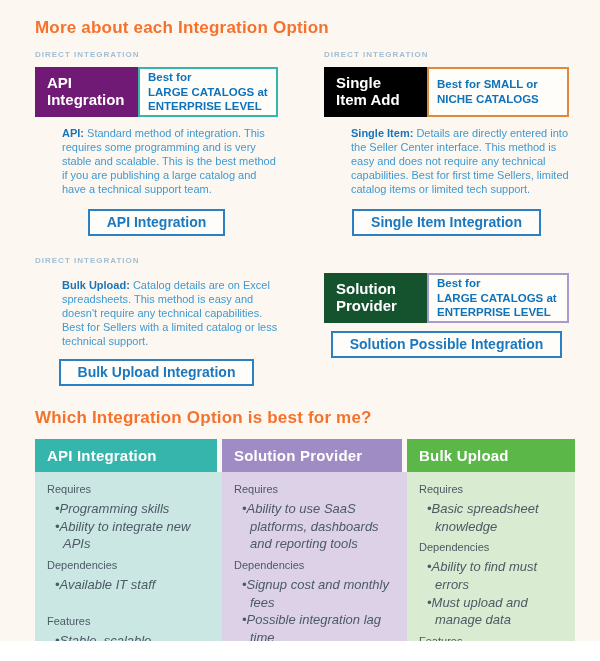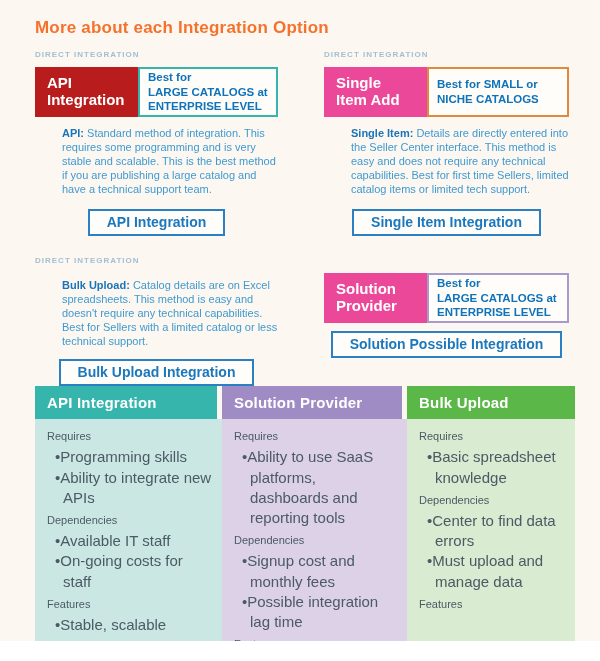--- a/index.html
+++ b/index.html
@@ -37,27 +37,27 @@
     color: #fff; font-weight: bold; font-size: 15px;
     line-height: 1.12; white-space: pre-line;
   }
   .card-right {
     flex: 1; background: #fffdf9;
     display: flex; align-items: center;
     padding: 0 8px;
     font-weight: bold; font-size: 11.5px; color: #0f73bb;
     line-height: 1.3; white-space: pre-line;
   }
-  .card-api   .card-left { background: #b91c1c; }
+  .card-api   .card-left { background: #701a75; }
   .card-api   .card-right { border: 2px solid #35b5ac; }
-  .card-single .card-left { background: #ec4899; }
+  .card-single .card-left { background: #000000; }
   .card-single .card-right { border: 2px solid #dd8a3e; }
   .card-bulk  .card-left { background: #5bb748; }
   .card-bulk  .card-right { border: 2px solid #5bb748; }
-  .card-sol   .card-left { background: #ec4899; }
+  .card-sol   .card-left { background: #14532d; }
   .card-sol   .card-right { border: 2px solid #a79bce; }
   .desc {
     margin-top: 9px;
     font-size: 11px; line-height: 1.28; color: #3f99d1; margin-left: 27px;
   }
   .desc .lead { font-weight: bold; color: #1a74ba; }
   .row1 .desc { min-height: 72px; }
   .row2 .desc { min-height: 63px; }
   .outline-btn {
     display: block; margin: 8px auto 0 auto;
@@ -84,22 +84,23 @@
   .col-2 .compare-header { background: #5bb748; }
   .col-body { flex: 1; padding: 5px 10px 0 12px; color: #4b5a64; }
   .col-0 .col-body { background: #cbe7e4; }
   .col-1 .col-body { background: #dcd1e7; }
   .col-2 .col-body { background: #d9ebd1; }
   .sec { margin-bottom: 4px; }
   .sec-req, .sec-dep { min-height: 50px; }
   .sec-label { font-size: 11px; margin: 6px 0 5px 0; }
   .sec ul { margin: 0; padding: 0 0 0 16px; list-style: none; }
   .sec li {
-    font-size: 15px; line-height: 1.35;
+    font-size: 13px; line-height: 1.35;
     text-indent: -8px;
+    font-style: italic;
   }
   .sec li::before { content: "\2022 "; }
 </style>
 </head>
 <body>
 
 <div class="page">
 
   <div class="h-orange">More about each Integration Option</div>
 
@@ -143,38 +144,38 @@
 Provider</div>
         <div class="card-right">Best for
 LARGE CATALOGS at
 ENTERPRISE LEVEL</div>
       </div>
       <button class="outline-btn">Solution Possible Integration</button>
     </div>
 
   </div>
 
+  <div class="h-orange h2">Which Integration Option is best for me?</div>
 
   <div class="compare">
 
     <div class="compare-col col-0">
       <div class="compare-header">API Integration</div>
       <div class="col-body">
         <div class="sec sec-req">
           <div class="sec-label">Requires</div>
           <ul>
             <li>Programming skills</li>
             <li>Ability to integrate new APIs</li>
           </ul>
         </div>
         <div class="sec sec-dep">
           <div class="sec-label">Dependencies</div>
           <ul>
             <li>Available IT staff</li>
-            <li>On-going costs for staff</li>
           </ul>
         </div>
         <div class="sec">
           <div class="sec-label">Features</div>
           <ul>
             <li>Stable, scalable</li>
 
           </ul>
         </div>
       </div>
@@ -211,21 +212,21 @@
       <div class="col-body">
         <div class="sec sec-req">
           <div class="sec-label">Requires</div>
           <ul>
             <li>Basic spreadsheet knowledge</li>
           </ul>
         </div>
         <div class="sec sec-dep">
           <div class="sec-label">Dependencies</div>
           <ul>
-            <li>Center to find data errors</li>
+            <li>Ability to find must errors</li>
             <li>Must upload and manage data</li>
           </ul>
         </div>
         <div class="sec">
           <div class="sec-label">Features</div>
 
         </div>
       </div>
     </div>
 

